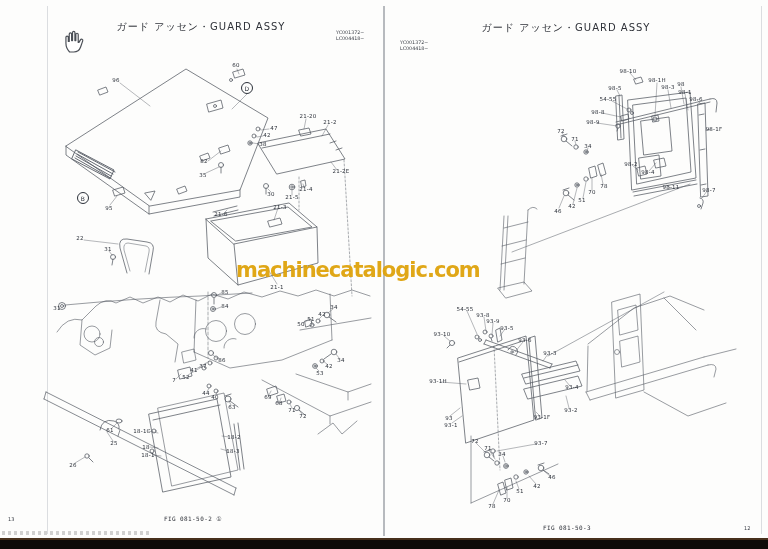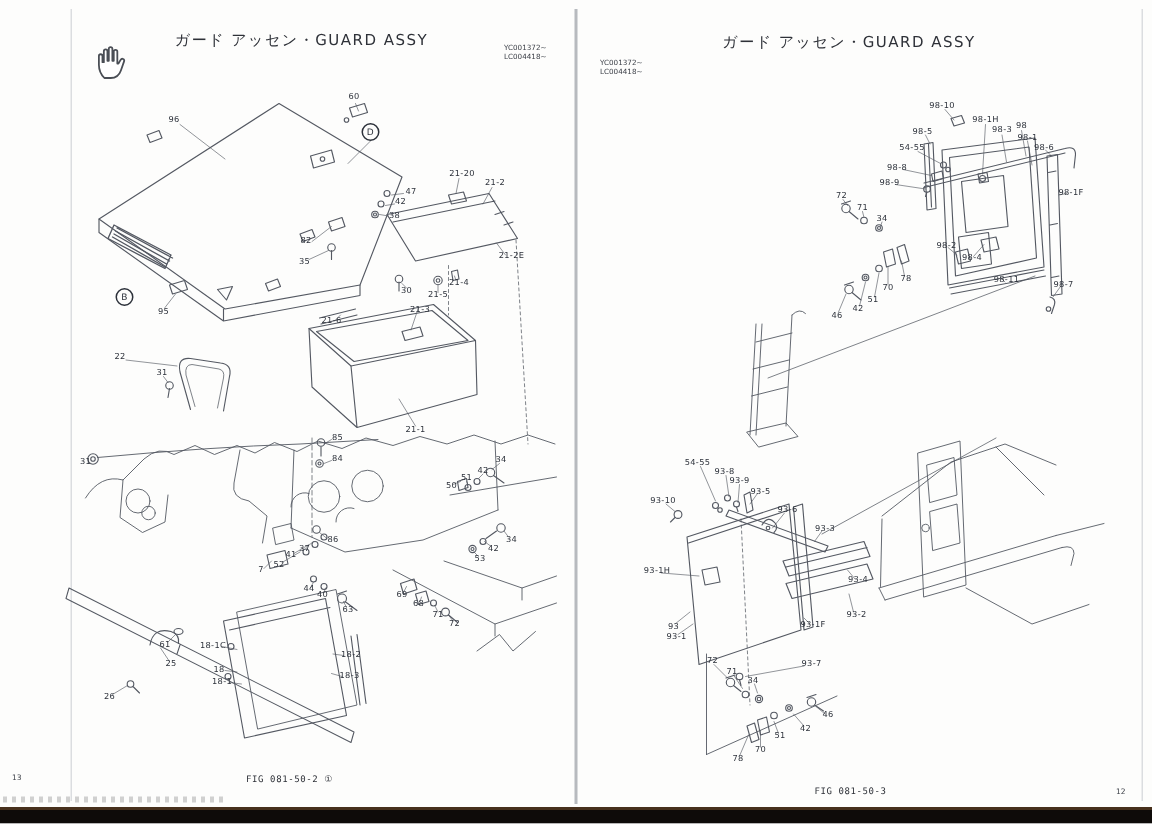--- a/index.html
+++ b/index.html
@@ -353,16 +353,17 @@
       <span class="part-label" style="left: 520px; top: 491px;">51</span>
       <span class="part-label" style="left: 537px; top: 486px;">42</span>
       <span class="part-label" style="left: 552px; top: 477px;">46</span>
     </div>
 
   <div class="fig left-f">FIG 081-50-2 ①</div>
   <div class="fig right-f">FIG 081-50-3</div>
   <div class="pageno left-p">13</div>
   <div class="pageno right-p">12</div>
 
+  <div class="watermark">machinecatalogic.com</div>
 
   <div class="smudge"></div>
   <div class="bottom-bar"></div>
 </div>
 
 </body></html>

